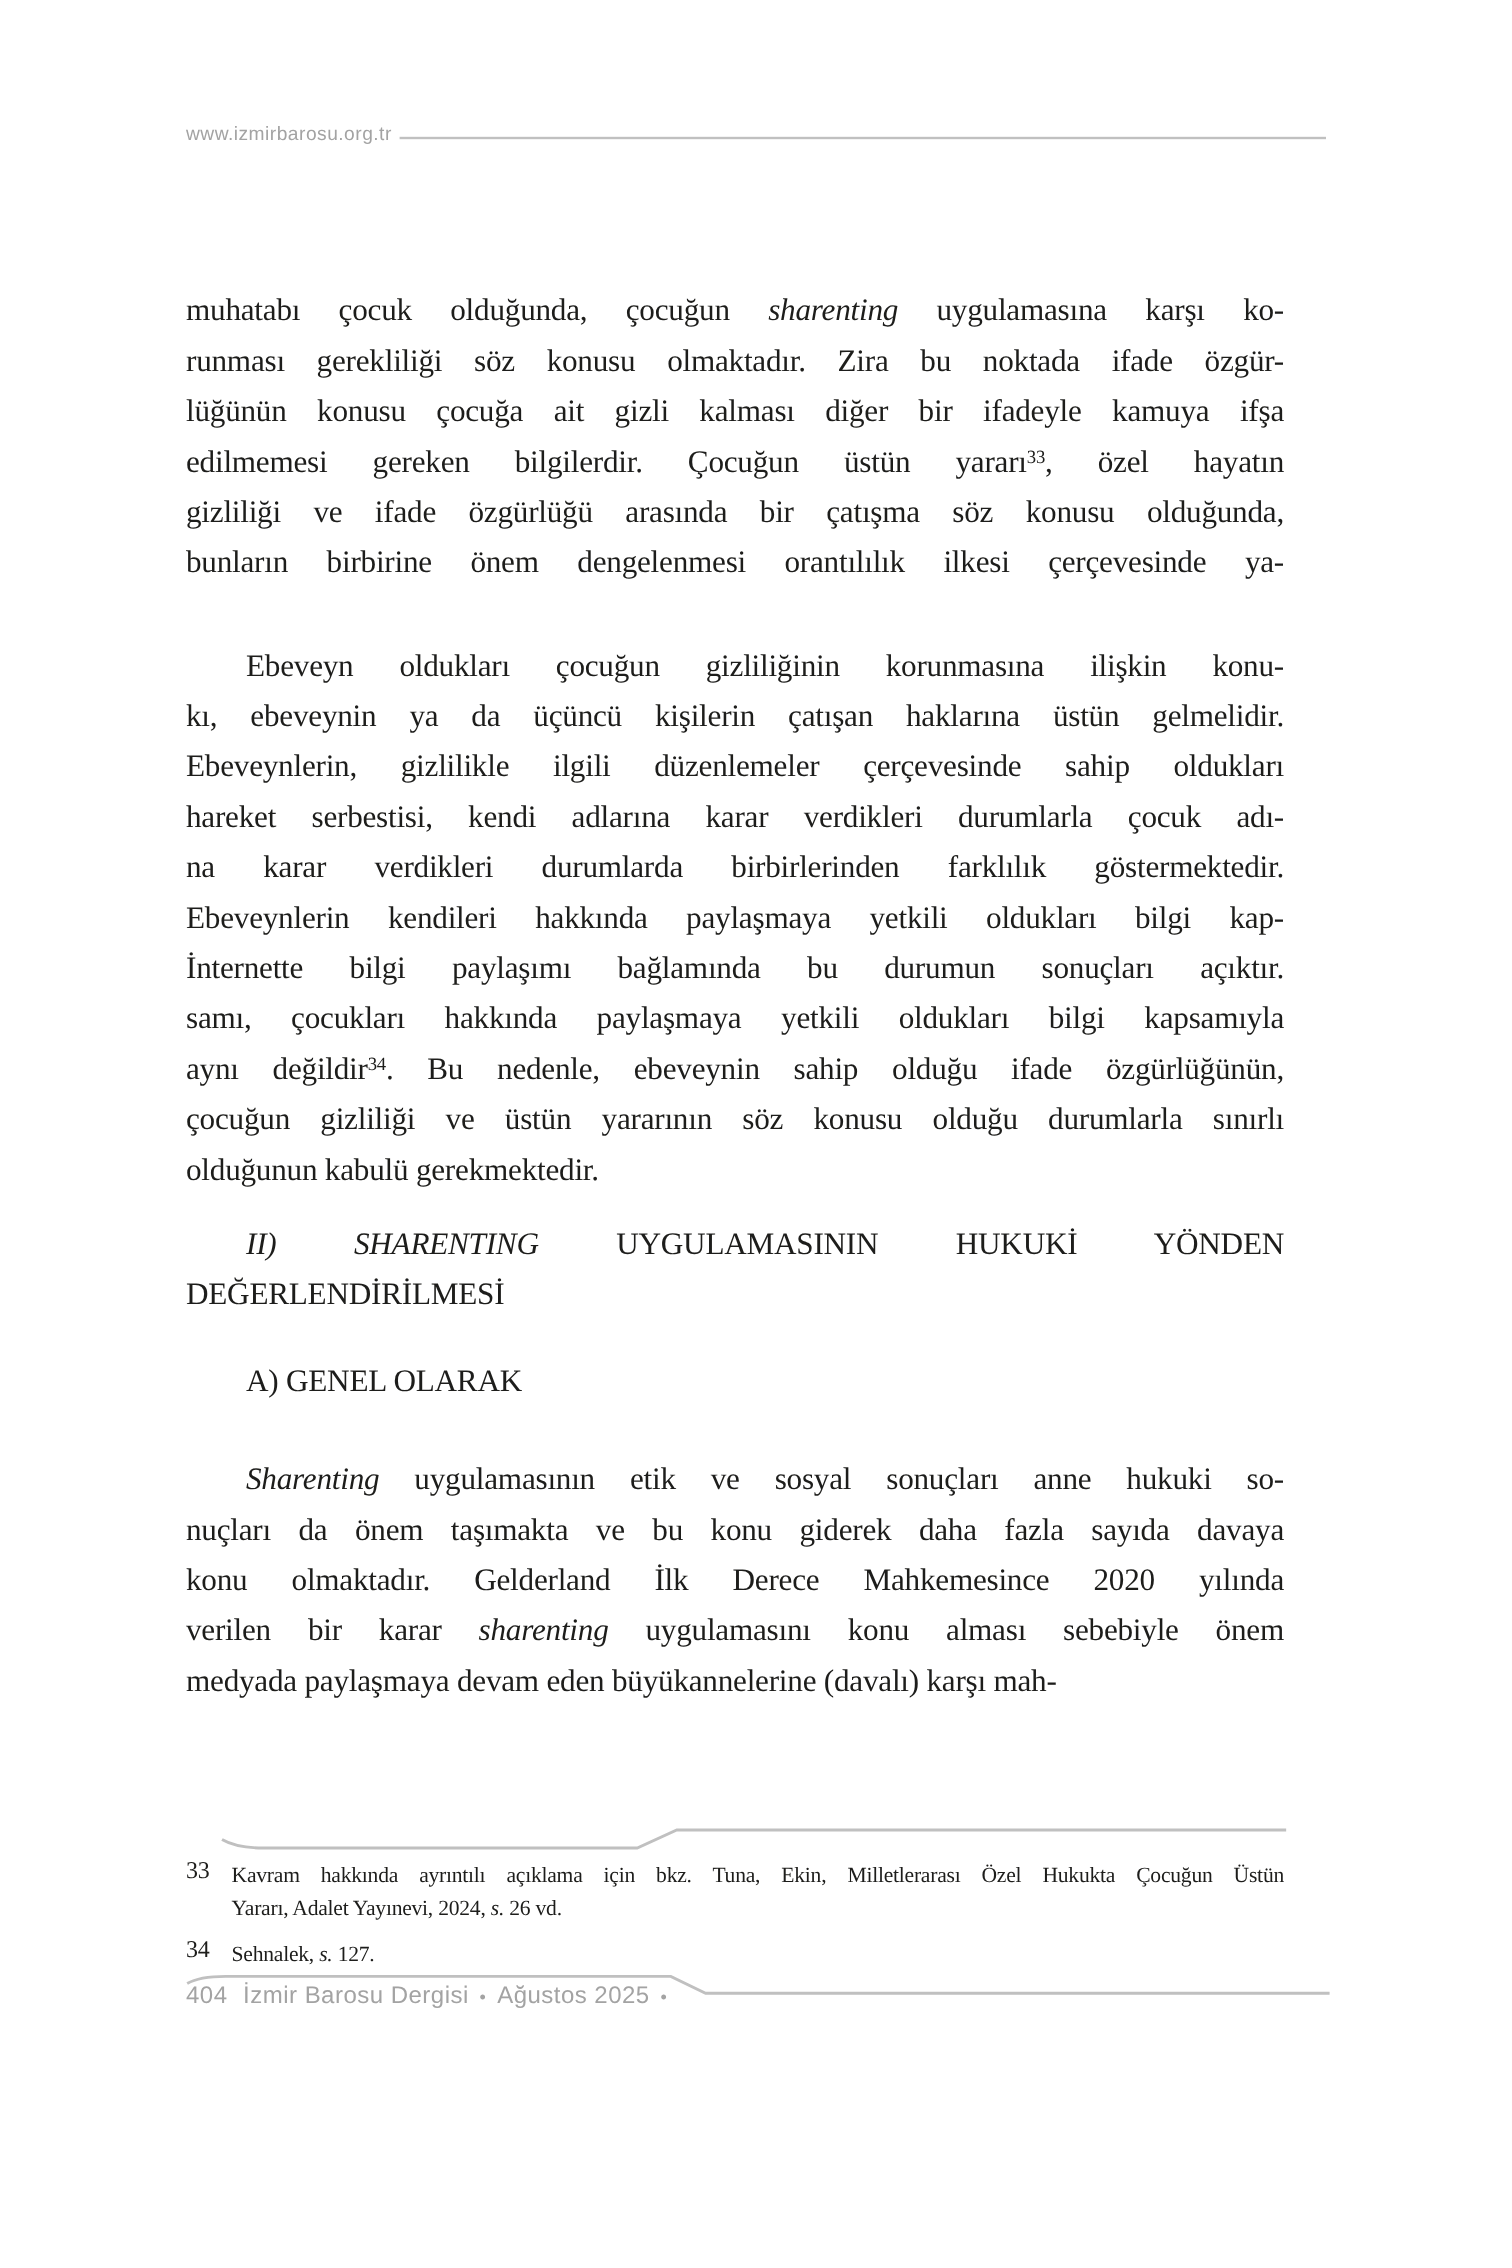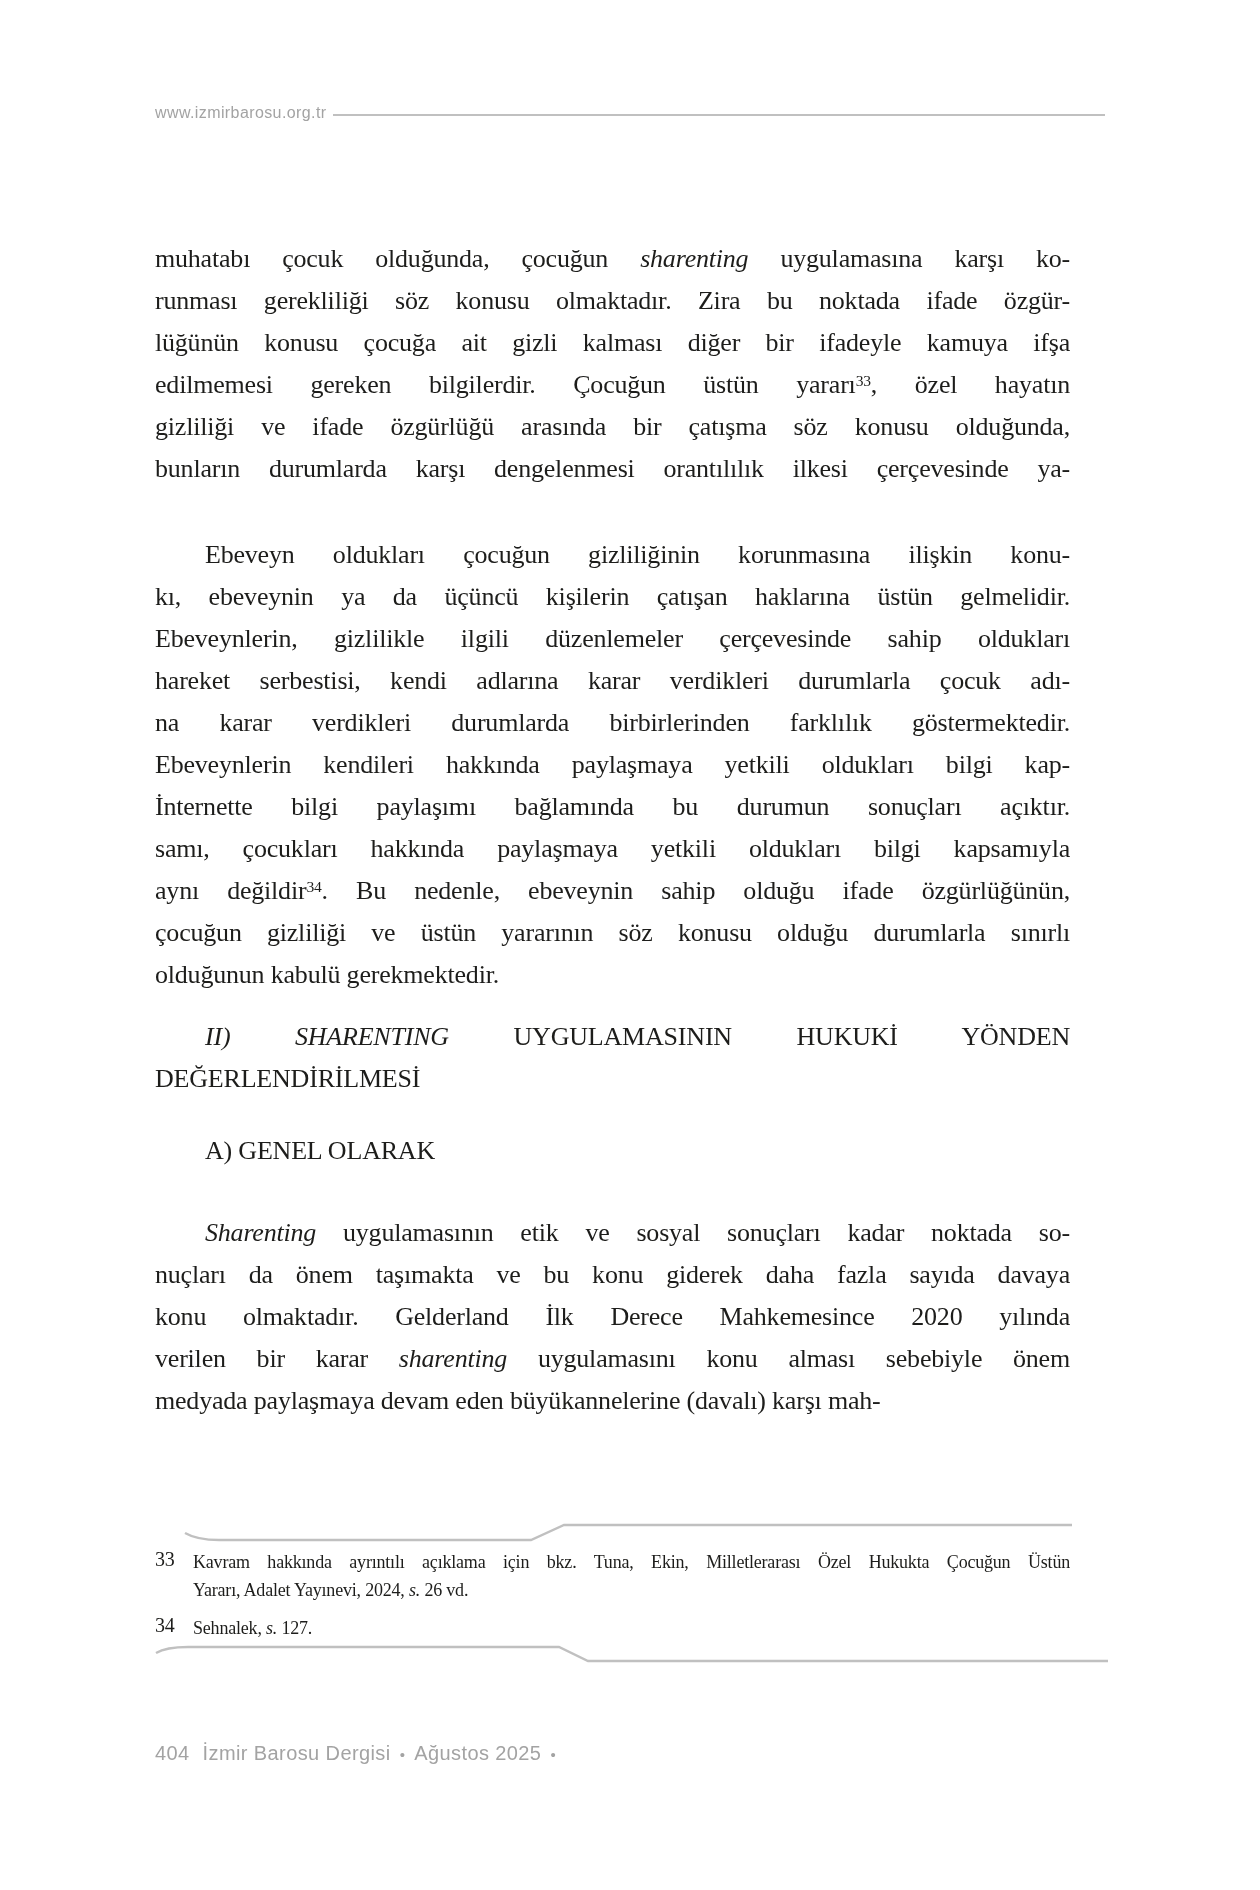--- a/index.html
+++ b/index.html
@@ -47,21 +47,21 @@
   
   .footnotes{
     position:absolute;left:155px;top:1548px;width:915px;
     font-size:18px;line-height:28px;letter-spacing:-0.2px;
   }
   .fn{position:relative;padding-left:38px;margin-bottom:10px;}
   .fn-num{position:absolute;left:0;top:-3px;font-size:20px;}
   
   .footer-rule{position:absolute;left:152px;top:1640px;width:960px;height:26px;}
   .footer-text{
-    position:absolute;left:155px;top:1742px;
+    position:absolute;left:155px;top:1652px;
     display:flex;align-items:center;gap:9px;
     font-family:"Liberation Sans", sans-serif;
     font-size:20px;letter-spacing:.4px;
     color:var(--muted);
   }
   .footer-text .pgnum{margin-right:4px;}
   .footer-text .dot{font-size:15px;position:relative;top:1px;}
 </style>
 </head>
 <body>
@@ -73,21 +73,21 @@
     <span class="header-rule" data-name="header-rule"></span>
   </div>
 
   <div class="content" data-name="body-content">
       <div class="blk p" data-name="paragraph-1">
         <div class="line" data-name="paragraph-1-line"><span data-name="text-run">muhatabı çocuk olduğunda, çocuğun </span><span class="it" data-name="text-run">sharenting</span><span data-name="text-run"> uygulamasına karşı ko-</span></div>
         <div class="line" data-name="paragraph-1-line"><span data-name="text-run">runması gerekliliği söz konusu olmaktadır. Zira bu noktada ifade özgür-</span></div>
         <div class="line" data-name="paragraph-1-line"><span data-name="text-run">lüğünün konusu çocuğa ait gizli kalması diğer bir ifadeyle kamuya ifşa</span></div>
         <div class="line" data-name="paragraph-1-line"><span data-name="text-run">edilmemesi gereken bilgilerdir. Çocuğun üstün yararı</span><sup data-name="footnote-reference">33</sup><span data-name="text-run">, özel hayatın</span></div>
         <div class="line" data-name="paragraph-1-line"><span data-name="text-run">gizliliği ve ifade özgürlüğü arasında bir çatışma söz konusu olduğunda,</span></div>
-        <div class="line" data-name="paragraph-1-line"><span data-name="text-run">bunların durumlarda karşı dengelenmesi orantılılık ilkesi çerçevesinde ya-</span></div>
+        <div class="line" data-name="paragraph-1-line"><span data-name="text-run">bunların birbirine önem dengelenmesi orantılılık ilkesi çerçevesinde ya-</span></div>
       </div>
       <div class="blk p" data-name="paragraph-2">
         <div class="line ind" data-name="paragraph-2-line"><span data-name="text-run">Ebeveyn oldukları çocuğun gizliliğinin korunmasına ilişkin konu-</span></div>
         <div class="line" data-name="paragraph-2-line"><span data-name="text-run">kı, ebeveynin ya da üçüncü kişilerin çatışan haklarına üstün gelmelidir.</span></div>
         <div class="line" data-name="paragraph-2-line"><span data-name="text-run">Ebeveynlerin, gizlilikle ilgili düzenlemeler çerçevesinde sahip oldukları</span></div>
         <div class="line" data-name="paragraph-2-line"><span data-name="text-run">hareket serbestisi, kendi adlarına karar verdikleri durumlarla çocuk adı-</span></div>
         <div class="line" data-name="paragraph-2-line"><span data-name="text-run">na karar verdikleri durumlarda birbirlerinden farklılık göstermektedir.</span></div>
         <div class="line" data-name="paragraph-2-line"><span data-name="text-run">Ebeveynlerin kendileri hakkında paylaşmaya yetkili oldukları bilgi kap-</span></div>
         <div class="line" data-name="paragraph-2-line"><span data-name="text-run">İnternette bilgi paylaşımı bağlamında bu durumun sonuçları açıktır.</span></div>
         <div class="line" data-name="paragraph-2-line"><span data-name="text-run">samı, çocukları hakkında paylaşmaya yetkili oldukları bilgi kapsamıyla</span></div>
@@ -96,21 +96,21 @@
         <div class="line last" data-name="paragraph-2-line"><span data-name="text-run">olduğunun kabulü gerekmektedir.</span></div>
       </div>
       <div class="blk h" data-name="section-heading">
         <div class="line ind" data-name="section-heading-line"><span class="it bd" data-name="text-run">II) SHARENTING</span><span class="bd" data-name="text-run"> UYGULAMASININ HUKUKİ YÖNDEN</span></div>
         <div class="line last" data-name="section-heading-line"><span class="bd" data-name="text-run">DEĞERLENDİRİLMESİ</span></div>
       </div>
       <div class="blk h" data-name="subsection-heading">
         <div class="line last ind" data-name="subsection-heading-line"><span class="bd" data-name="text-run">A) GENEL OLARAK</span></div>
       </div>
       <div class="blk p" data-name="paragraph-3">
-        <div class="line ind" data-name="paragraph-3-line"><span class="it" data-name="text-run">Sharenting</span><span data-name="text-run"> uygulamasının etik ve sosyal sonuçları kadar noktada so-</span></div>
+        <div class="line ind" data-name="paragraph-3-line"><span class="it" data-name="text-run">Sharenting</span><span data-name="text-run"> uygulamasının etik ve sosyal sonuçları anne hukuki so-</span></div>
         <div class="line" data-name="paragraph-3-line"><span data-name="text-run">nuçları da önem taşımakta ve bu konu giderek daha fazla sayıda davaya</span></div>
         <div class="line" data-name="paragraph-3-line"><span data-name="text-run">konu olmaktadır. Gelderland İlk Derece Mahkemesince 2020 yılında</span></div>
         <div class="line" data-name="paragraph-3-line"><span data-name="text-run">verilen bir karar </span><span class="it" data-name="text-run">sharenting</span><span data-name="text-run"> uygulamasını konu alması sebebiyle önem</span></div>
         <div class="line last" data-name="paragraph-3-line"><span data-name="text-run">medyada paylaşmaya devam eden büyükannelerine (davalı) karşı mah-</span></div>
       </div>
     </div>
 
   <div class="fn-sep" data-name="footnote-separator">
     <svg width="917" height="26" viewBox="0 0 917 26" data-name="footnote-separator-line">
       <path d="M30 14 Q 42 21 64 21 L 376 21 L 409 6 L 917 6" fill="none" stroke="var(--rule)" stroke-width="2.4"></path>

